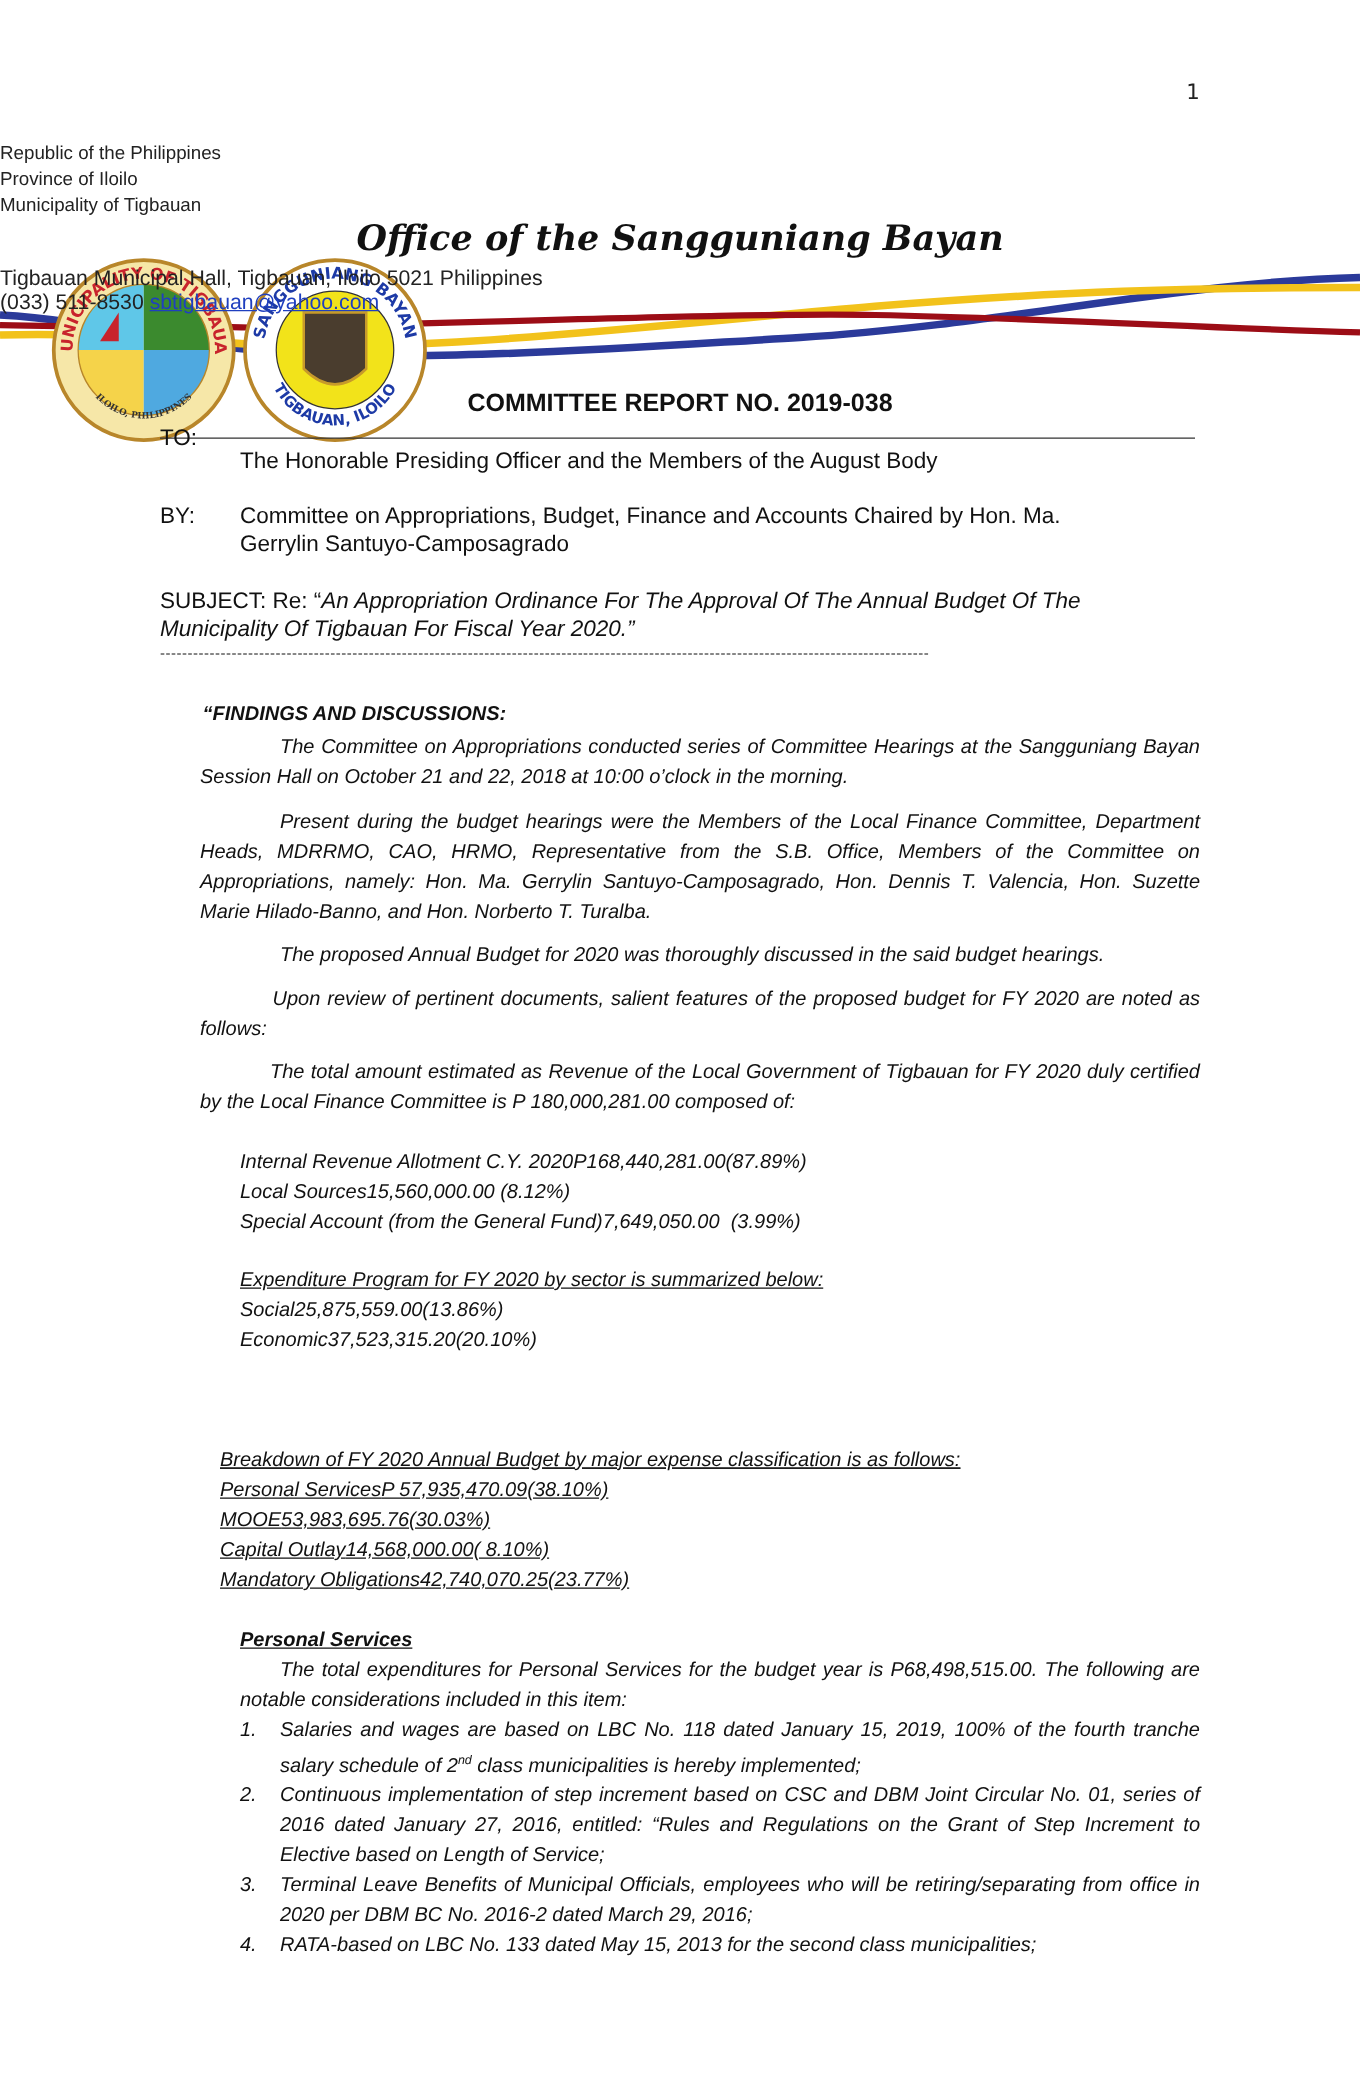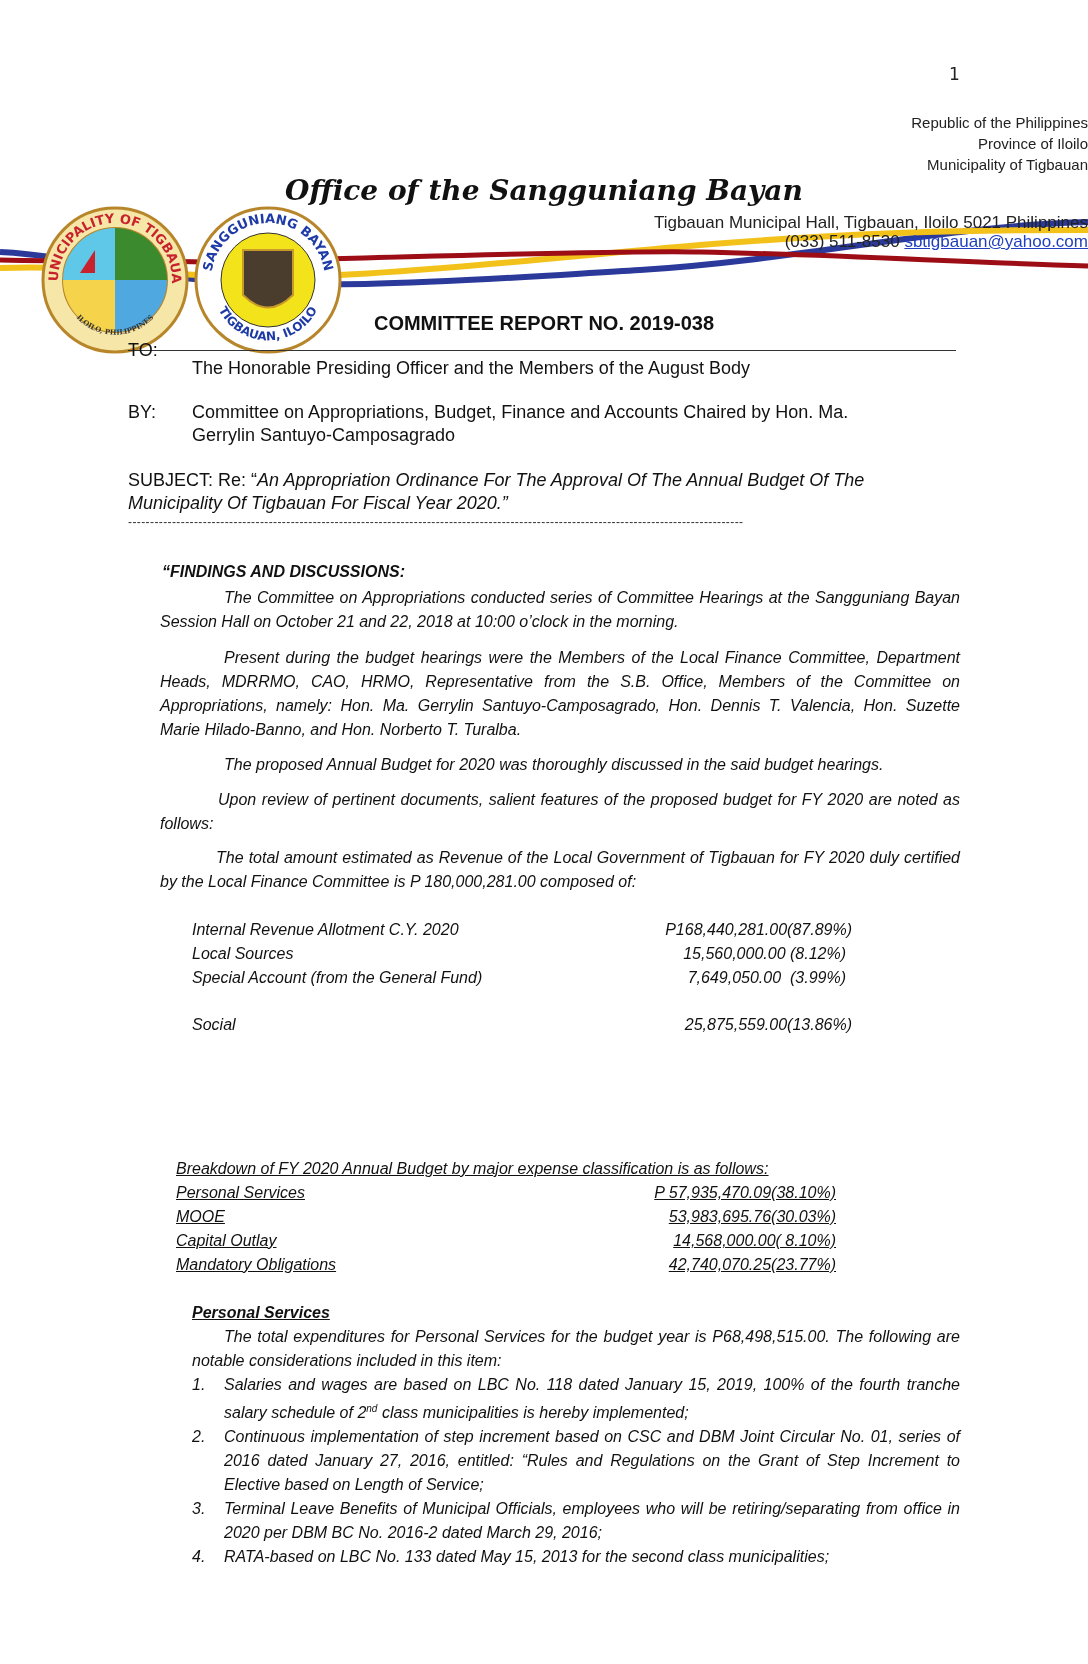--- a/index.html
+++ b/index.html
@@ -1,30 +1,30 @@
 <!DOCTYPE html>
 <html><head>
 <meta charset="utf-8">
 <style>
   html, body { margin:0; padding:0; background:#fff; }
   body { width:1088px; height:1664px; position:relative; overflow:hidden; color:#111; font-family:"Liberation Sans", sans-serif; }
   .abs { position:absolute; }
   .page-num { left:949px; top:64px; font-size:17px; font-family:"DejaVu Sans", sans-serif; color:#222; }
-  .hdr-line { left:0; width:1088px; text-align:right; font-family:"Liberation Sans Narrow","Liberation Sans", sans-serif; font-size:15px; color:#222; }
+  .hdr-line { left:0; width:1088px; text-align:left; font-family:"Liberation Sans Narrow","Liberation Sans", sans-serif; font-size:15px; color:#222; }
   .office-title { left:0; width:1088px; text-align:center; top:174px; font-family:"DejaVu Serif", serif; font-style:italic; font-weight:bold; font-size:28px; color:#111; letter-spacing:0px; }
   .addr { font-size:17px; }
   .email { color:#1f3fbf; text-decoration:underline; }
   svg.stripes { left:0; top:200px; }
   .report-no { left:0; width:1088px; text-align:center; top:312px; font-weight:bold; font-size:20px; }
   .rule { left:128px; width:828px; top:350px; border-top:1.5px solid #333; }
   .lbl { font-size:18px; }
   .dash { left:128px; top:515px; font-size:12px; letter-spacing:0.4px; color:#333; white-space:nowrap; overflow:hidden; width:812px; }
   .body-txt { font-family:"Liberation Sans", sans-serif; font-style:italic; font-size:16px; color:#111; line-height:24px; }
   .just { text-align:justify; text-align-last:left; }
-  .row { display:flex; justify-content:space-between; width:660px; }
+  .row { display:flex; width:660px; }
   .row .amt { text-align:right; }
   u { text-decoration:underline; }
 </style>
 </head>
 <body>
 
 <div class="abs page-num">1</div>
 
 <svg class="abs stripes" width="1088" height="100">
   <path d="M0,52 C60,55 120,70 160,75 C300,95 500,78 640,70 C800,60 950,25 1088,22" stroke="#2b3a9a" stroke-width="6" fill="none"></path>
@@ -102,23 +102,28 @@
       <span>Local Sources</span>
       <span class="amt" style="padding-right:6px;">15,560,000.00 (8.12%)</span>
     </div>
   <div class="row">
       <span>Special Account (from the General Fund)</span>
       <span class="amt" style="padding-right:6px;white-space:pre;">7,649,050.00  (3.99%)</span>
     </div>
 </div>
 
 <div class="abs body-txt" style="left:192px;top:1013px;">
+  <div><u>Expenditure Program for FY 2020 by sector is summarized below:</u></div>
   <div class="row">
       <span>Social</span>
       <span class="amt">25,875,559.00(13.86%)</span>
+    </div>
+  <div class="row">
+      <span>Economic</span>
+      <span class="amt">37,523,315.20(20.10%)</span>
     </div>
 </div>
 
 <div class="abs body-txt" style="left:176px;top:1157px;text-decoration:underline;">
   <div><u>Breakdown of FY 2020 Annual Budget by major expense classification is as follows:</u></div>
   <div class="row" style="width:660px;">
       <span>Personal Services</span>
       <span class="amt">P 57,935,470.09(38.10%)</span>
     </div>
   <div class="row">

